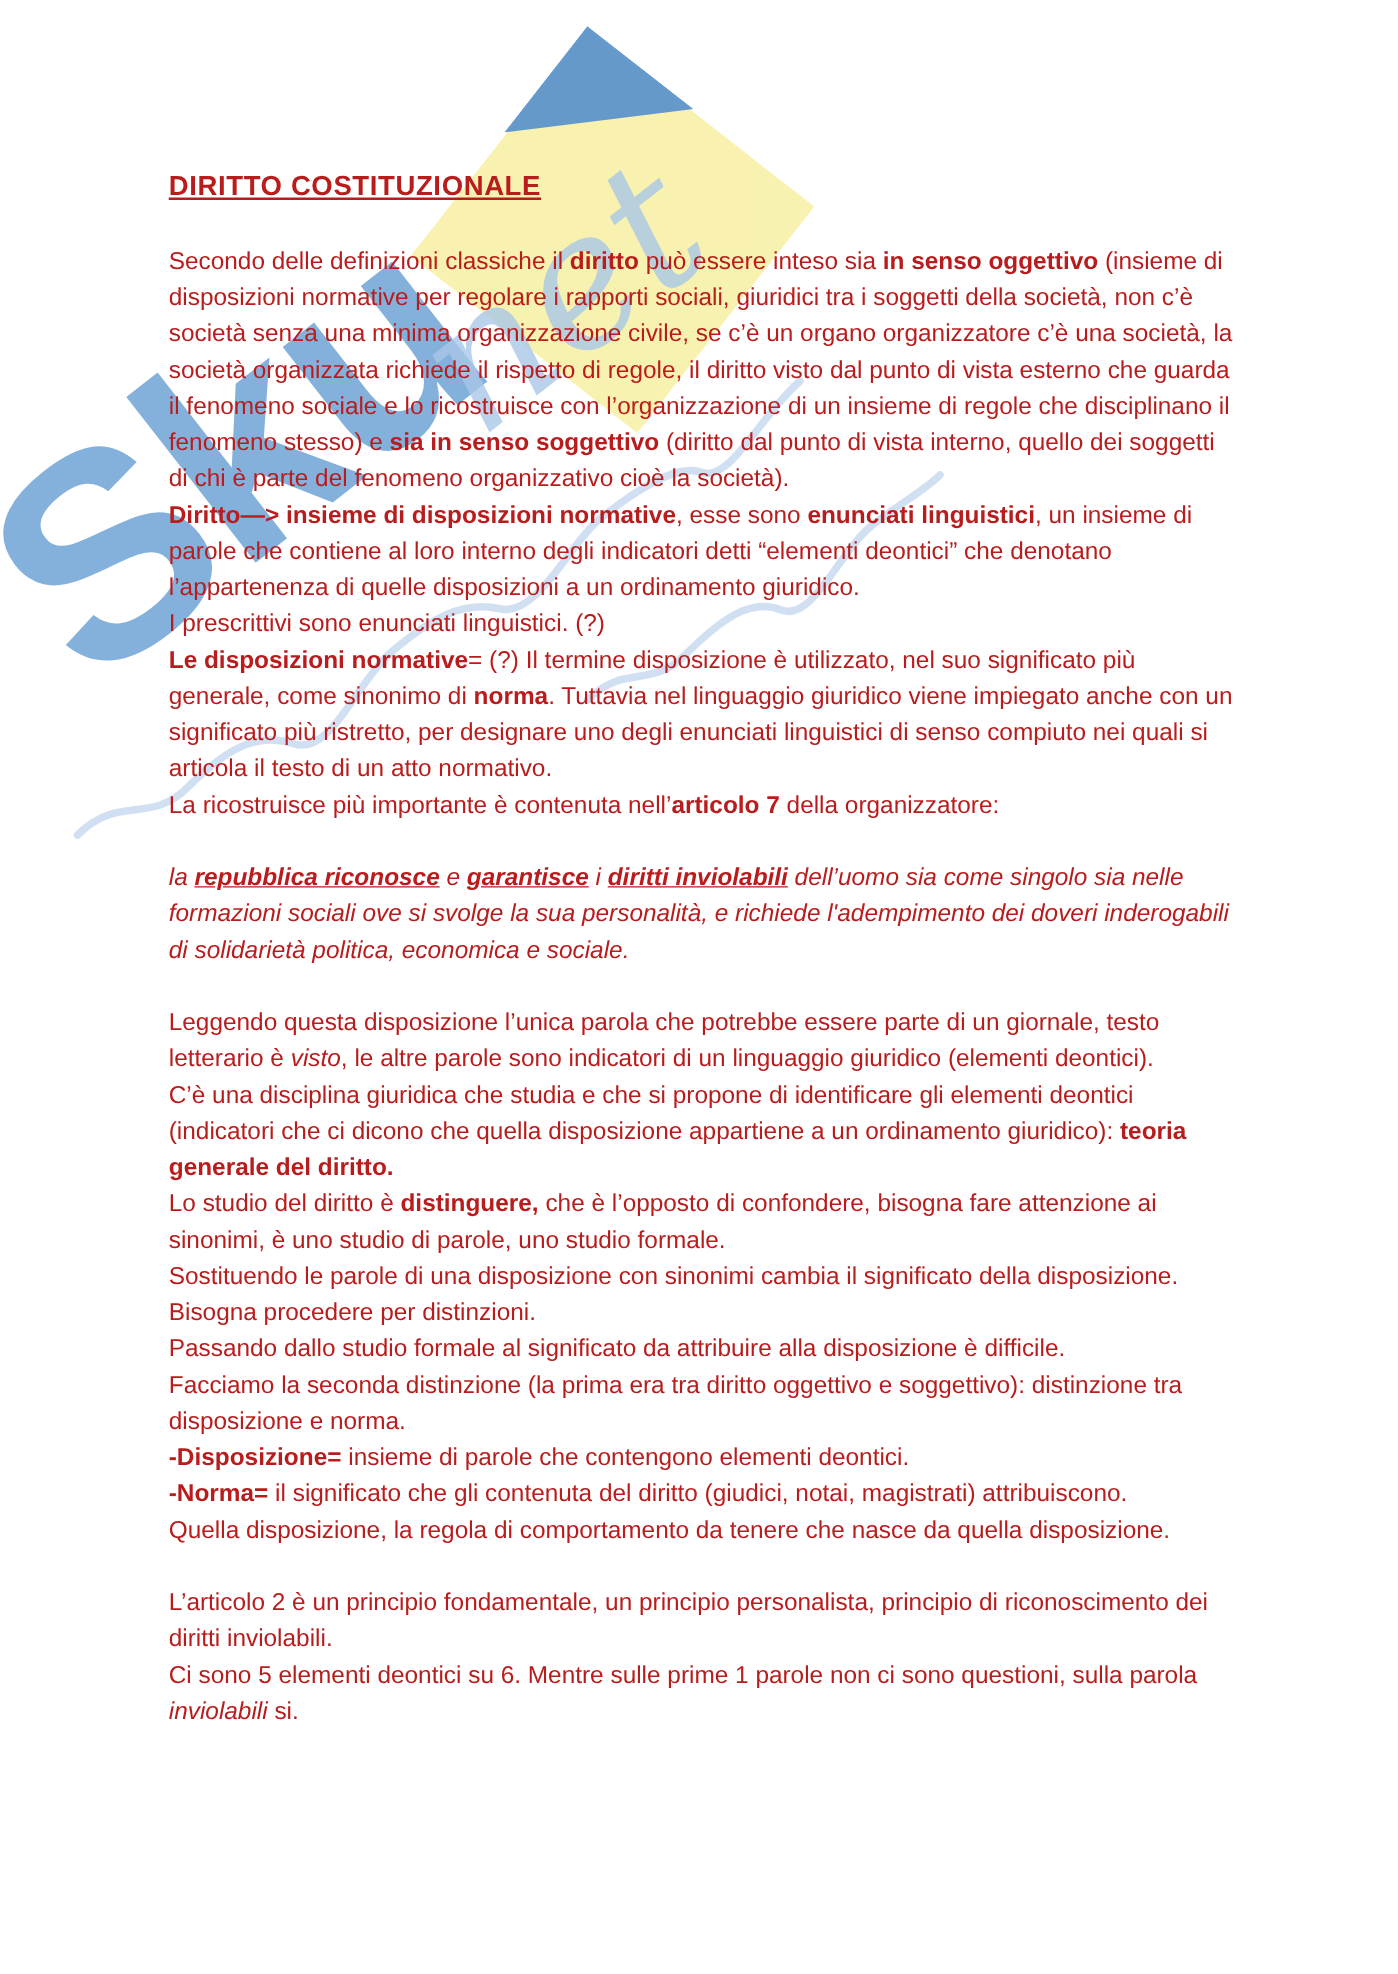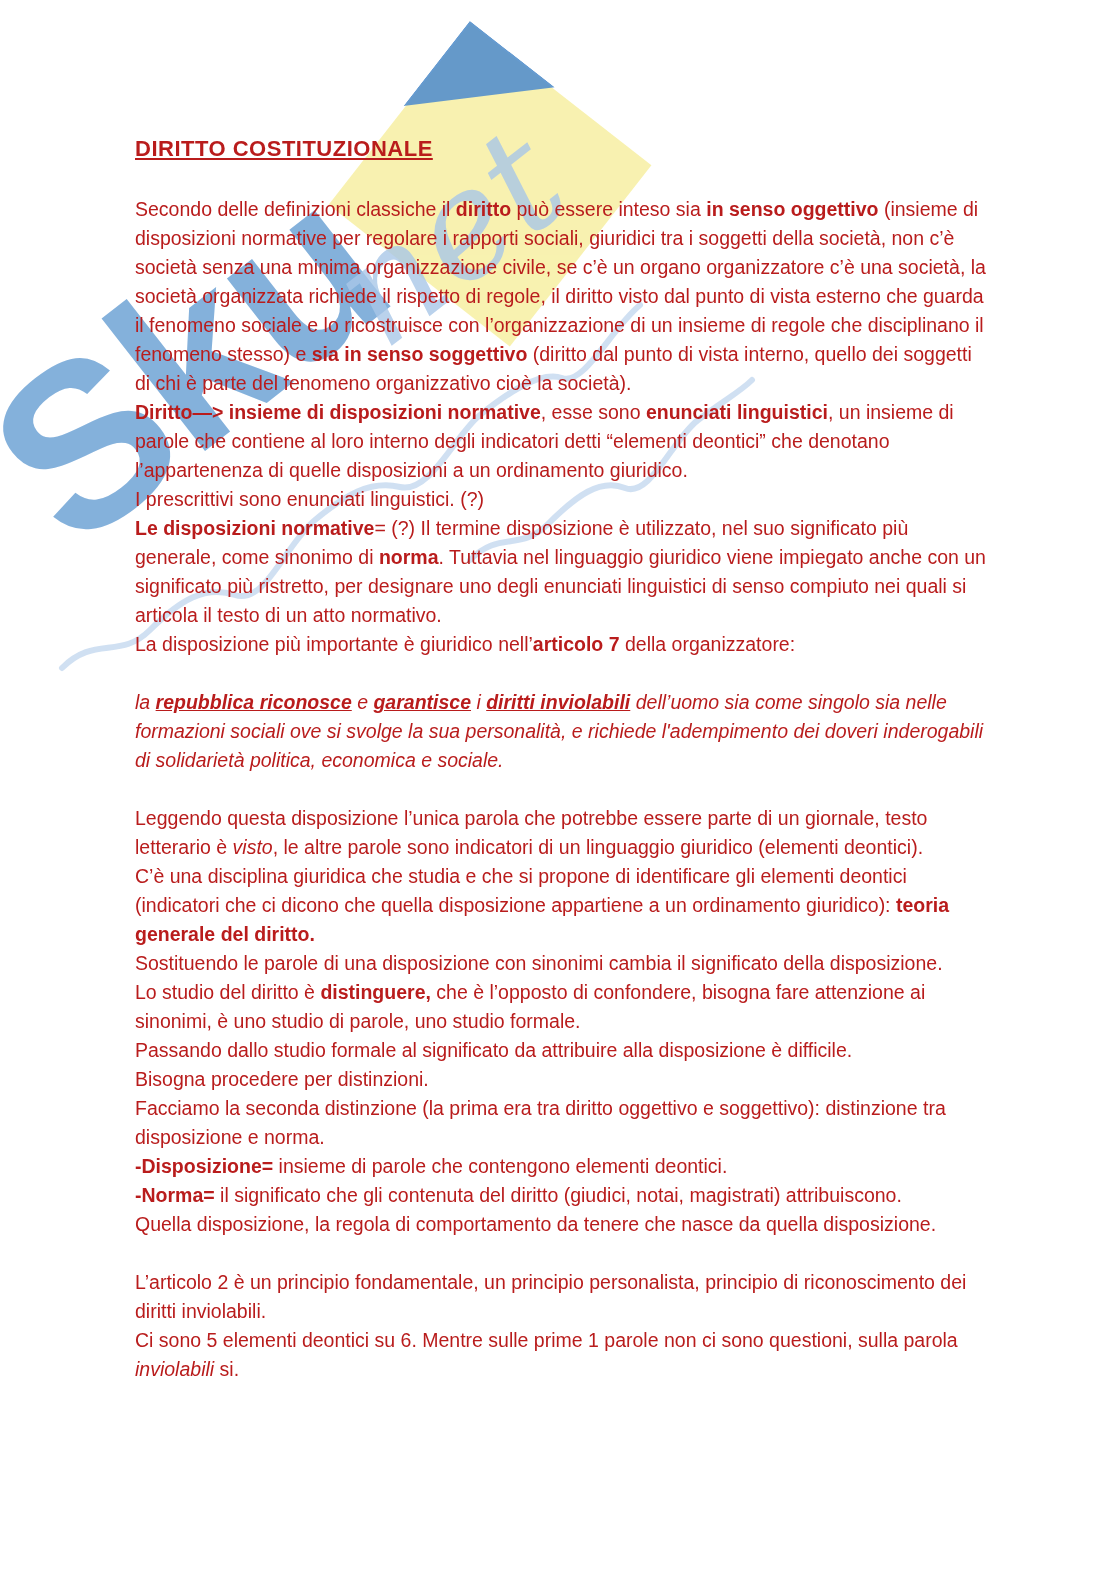--- a/index.html
+++ b/index.html
@@ -76,28 +76,28 @@
     </svg>
   </div>
 
   <div class="content">
     <h1 class="doc-title">DIRITTO COSTITUZIONALE</h1>
     <div>
         <p class="para"><span>Secondo delle definizioni classiche il </span><span class="b">diritto</span><span> può essere inteso sia </span><span class="b">in senso oggettivo</span><span> (insieme di disposizioni normative per regolare i rapporti sociali, giuridici tra i soggetti della società, non c’è società senza una minima organizzazione civile, se c’è un organo organizzatore c’è una società, la società organizzata richiede il rispetto di regole, il diritto visto dal punto di vista esterno che guarda il fenomeno sociale e lo ricostruisce con l’organizzazione di un insieme di regole che disciplinano il fenomeno stesso) e </span><span class="b">sia in senso soggettivo</span><span> (diritto dal punto di vista interno, quello dei soggetti di chi è parte del fenomeno organizzativo cioè la società).</span></p>
         <p class="para"><span class="b">Diritto—&gt; insieme di disposizioni normative</span><span>, esse sono </span><span class="b">enunciati linguistici</span><span>, un insieme di parole che contiene al loro interno degli indicatori detti “elementi deontici” che denotano l’appartenenza di quelle disposizioni a un ordinamento giuridico.</span></p>
         <p class="para"><span>I prescrittivi sono enunciati linguistici. (?)</span></p>
         <p class="para"><span class="b">Le disposizioni normative</span><span>= (?) Il termine disposizione è utilizzato, nel suo significato più generale, come sinonimo di </span><span class="b">norma</span><span>. Tuttavia nel linguaggio giuridico viene impiegato anche con un significato più ristretto, per designare uno degli enunciati linguistici di senso compiuto nei quali si articola il testo di un atto normativo.</span></p>
-        <p class="para"><span>La disposizione più importante è giuridico nell’</span><span class="b">articolo 7</span><span> della organizzatore:</span></p>
+        <p class="para"><span>La ricostruisce più importante è contenuta nell’</span><span class="b">articolo 7</span><span> della organizzatore:</span></p>
         <p class="para gap"><span class="i">la </span><span class="b i u">repubblica riconosce</span><span class="i"> e </span><span class="b i u">garantisce</span><span class="i"> i </span><span class="b i u">diritti inviolabili</span><span class="i"> dell’uomo sia come singolo sia nelle formazioni sociali ove si svolge la sua personalità, e richiede l'adempimento dei doveri inderogabili di solidarietà politica, economica e sociale.</span></p>
         <p class="para gap"><span>Leggendo questa disposizione l’unica parola che potrebbe essere parte di un giornale, testo letterario è </span><span class="i">visto</span><span>, le altre parole sono indicatori di un linguaggio giuridico (elementi deontici).</span></p>
         <p class="para"><span>C’è una disciplina giuridica che studia e che si propone di identificare gli elementi deontici (indicatori che ci dicono che quella disposizione appartiene a un ordinamento giuridico): </span><span class="b">teoria generale del diritto.</span></p>
+        <p class="para"><span>Lo studio del diritto è </span><span class="b">distinguere,</span><span> che è l’opposto di confondere, bisogna fare attenzione ai sinonimi, è uno studio di parole, uno studio formale.</span></p>
         <p class="para"><span>Sostituendo le parole di una disposizione con sinonimi cambia il significato della disposizione.</span></p>
-        <p class="para"><span>Lo studio del diritto è </span><span class="b">distinguere,</span><span> che è l’opposto di confondere, bisogna fare attenzione ai sinonimi, è uno studio di parole, uno studio formale.</span></p>
+        <p class="para"><span>Bisogna procedere per distinzioni.</span></p>
         <p class="para"><span>Passando dallo studio formale al significato da attribuire alla disposizione è difficile.</span></p>
-        <p class="para"><span>Bisogna procedere per distinzioni.</span></p>
         <p class="para"><span>Facciamo la seconda distinzione (la prima era tra diritto oggettivo e soggettivo): distinzione tra disposizione e norma.</span></p>
         <p class="para"><span class="b">-Disposizione=</span><span> insieme di parole che contengono elementi deontici.</span></p>
         <p class="para"><span class="b">-Norma=</span><span> il significato che gli contenuta del diritto (giudici, notai, magistrati) attribuiscono.</span></p>
         <p class="para"><span>Quella disposizione, la regola di comportamento da tenere che nasce da quella disposizione.</span></p>
         <p class="para gap"><span>L’articolo 2 è un principio fondamentale, un principio personalista, principio di riconoscimento dei diritti inviolabili.</span></p>
         <p class="para"><span>Ci sono 5 elementi deontici su 6. Mentre sulle prime 1 parole non ci sono questioni, sulla parola </span><span class="i">inviolabili</span><span> si.</span></p>
       </div>
   </div>
 
 </div>

